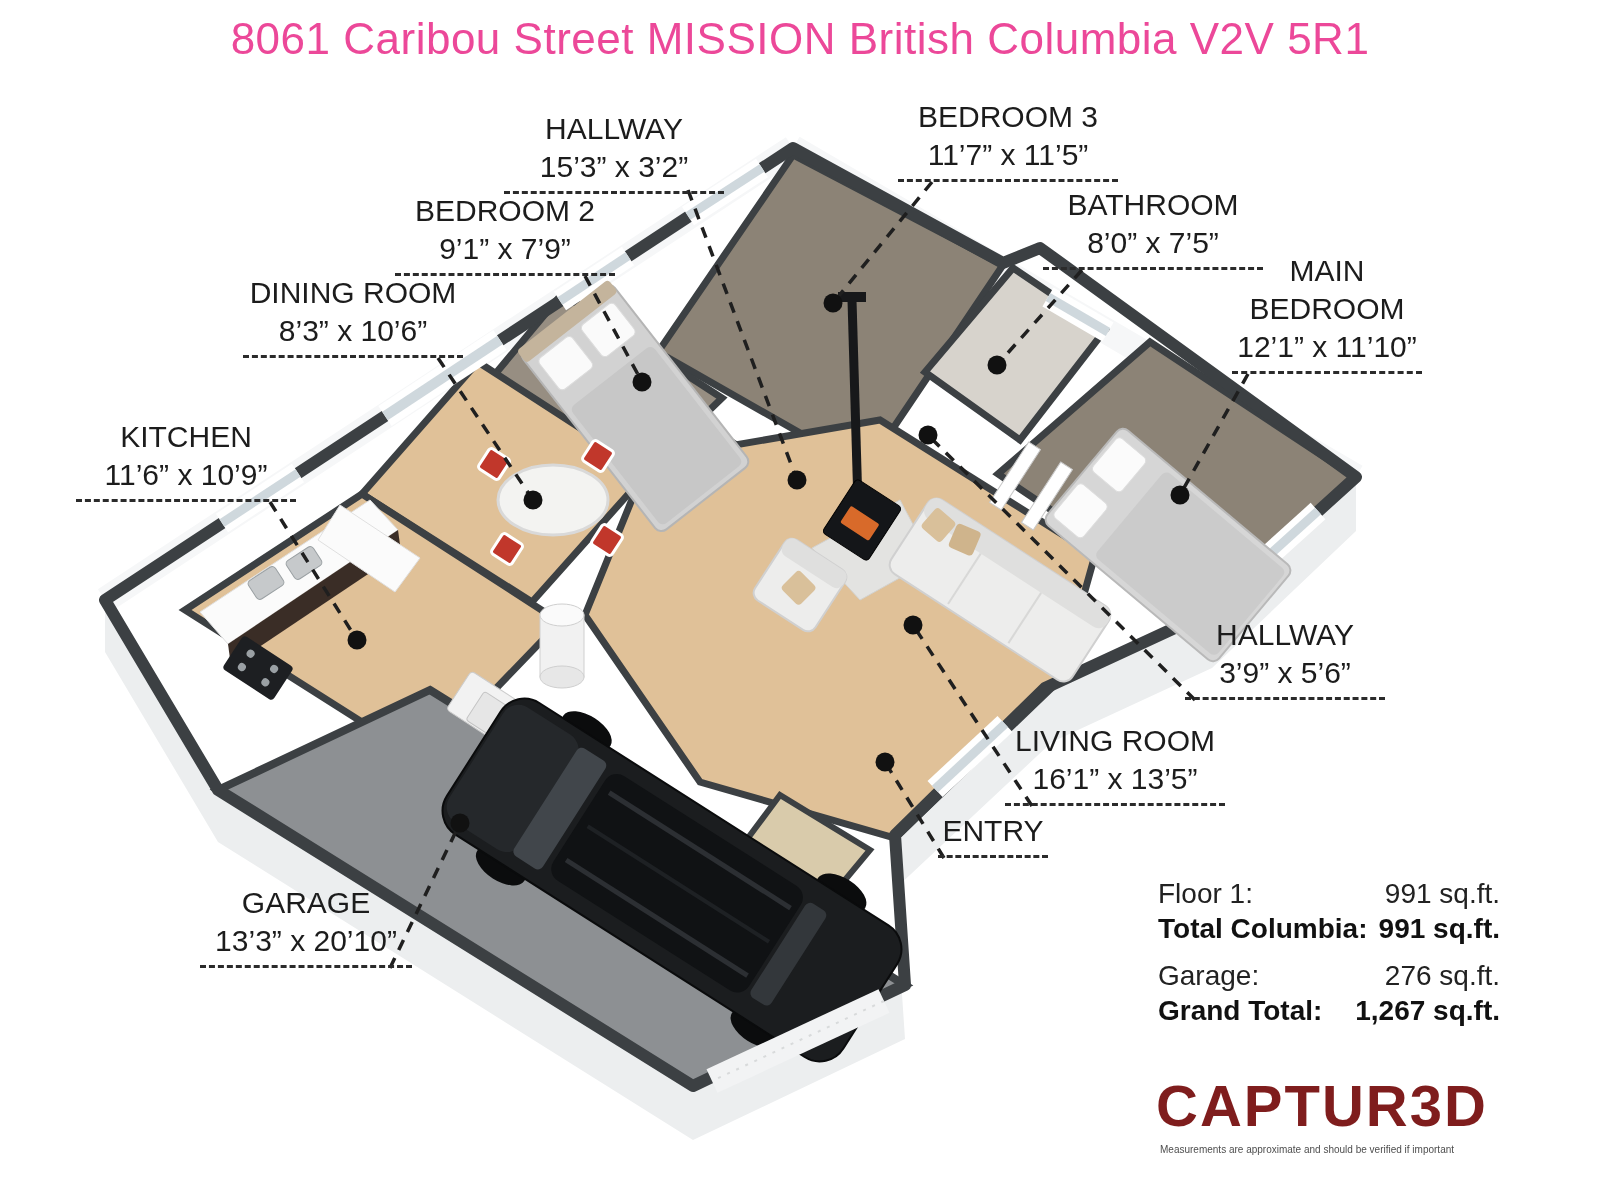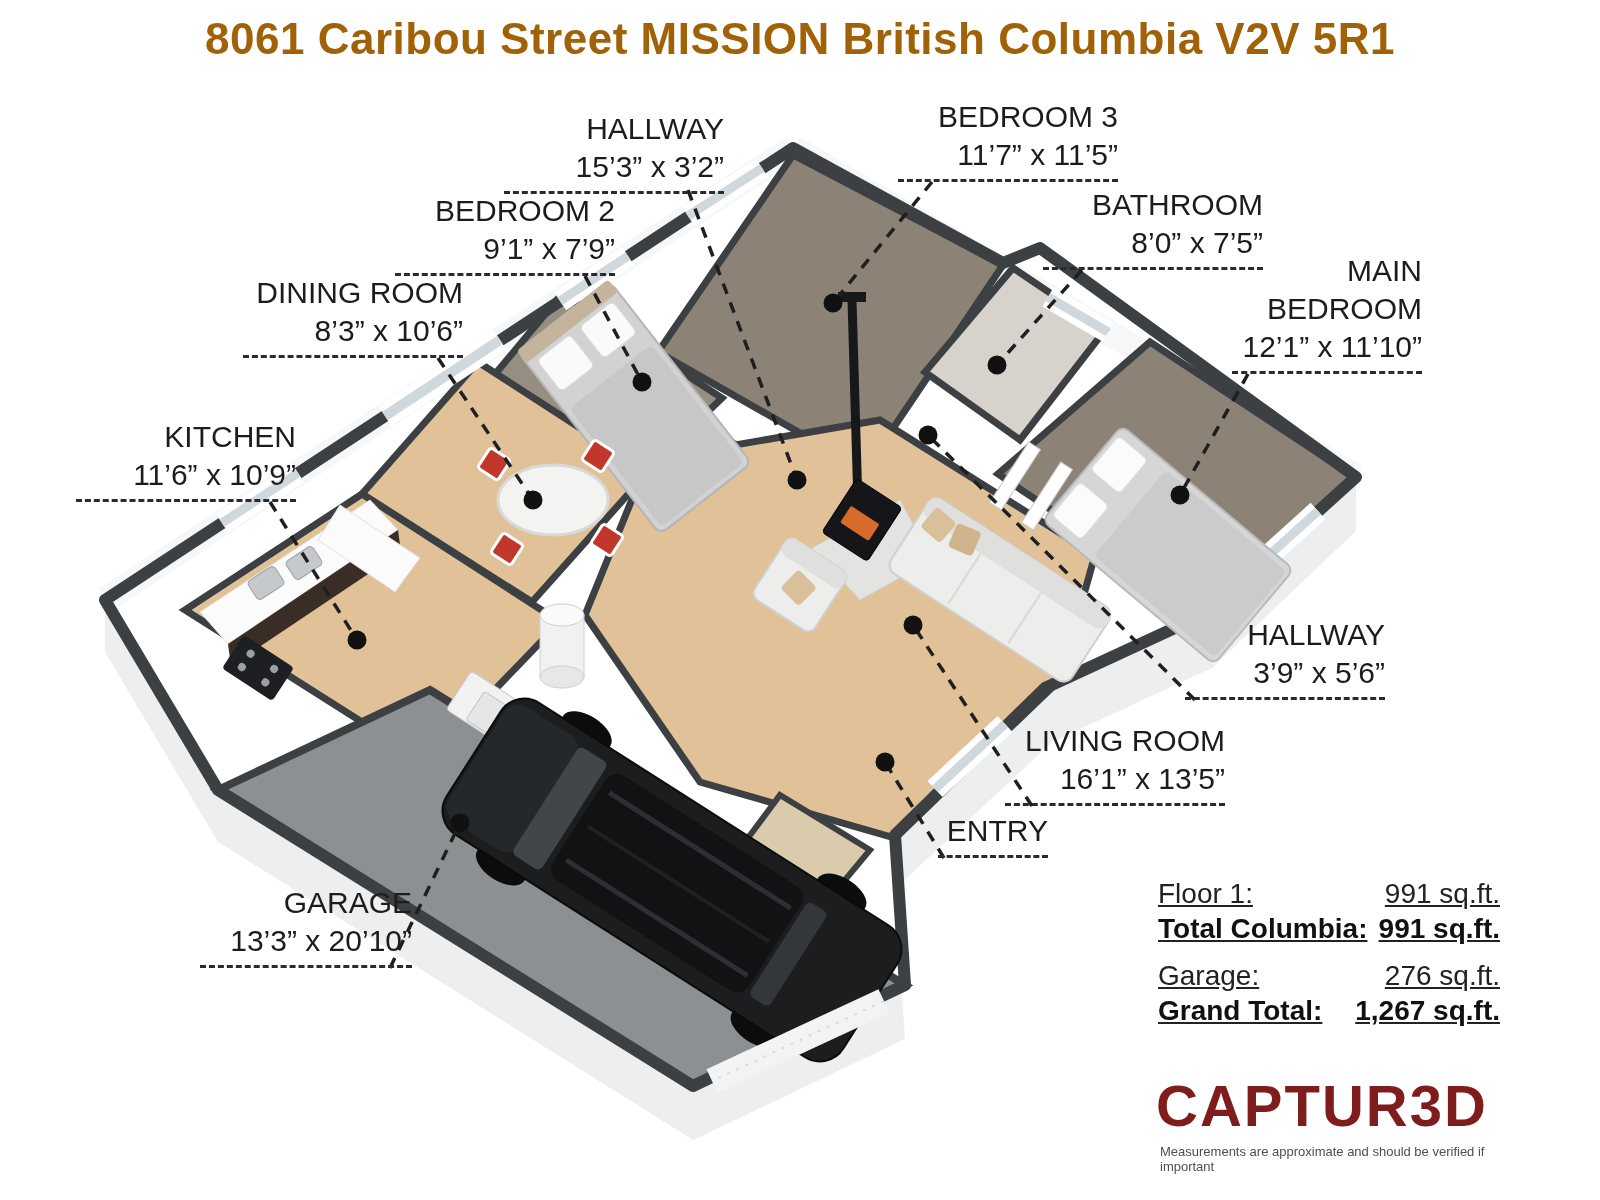--- a/index.html
+++ b/index.html
@@ -1,32 +1,32 @@
 <!DOCTYPE html>
 <html><head>
 <meta charset="utf-8">
 <style>
   html,body{margin:0;padding:0;background:#ffffff;}
   body{width:1600px;height:1200px;position:relative;overflow:hidden;
        font-family:"Liberation Sans", sans-serif;color:#1d1d1d;}
   .stage{position:absolute;inset:0;}
   .title{position:absolute;left:0;right:0;top:14px;text-align:center;
-         font-size:44px;font-weight:700;letter-spacing:.5px;color:#a16207;}
-  .rlabel{position:absolute;text-align:right;font-size:30px;line-height:38px;
+         font-size:44px;font-weight:400;letter-spacing:.5px;color:#ec4899;}
+  .rlabel{position:absolute;text-align:center;font-size:30px;line-height:38px;
           color:#1c1c1c;border-bottom:3px dashed #2b2b2b;padding-bottom:5px;}
   .rlabel .rname{white-space:pre-line;}
   svg{position:absolute;left:0;top:0;}
-  .stats{position:absolute;left:1158px;top:876px;width:342px;font-size:28px;color:#222;text-decoration:underline;}
+  .stats{position:absolute;left:1158px;top:876px;width:342px;font-size:28px;color:#222;}
   .srow{display:flex;justify-content:space-between;line-height:35px;}
   .srow.bold{font-weight:700;color:#111;}
   .srow.gap{margin-top:12px;gap:18px;}
   .logo{position:absolute;left:1156px;top:1072px;width:344px;font-size:58px;
         font-weight:600;letter-spacing:2px;color:#7f1d1d;}
   .tagline{position:absolute;left:1160px;top:1144px;width:380px;
-           font-size:13px;color:#4e4e4e;}
+           font-size:10px;color:#4e4e4e;}
 </style>
 </head>
 <body>
 
 <div class="stage">
 
   <div class="title">8061 Caribou Street MISSION British Columbia V2V 5R1</div>
 
   <svg width="1600" height="1200" viewBox="0 0 1600 1200">
 

